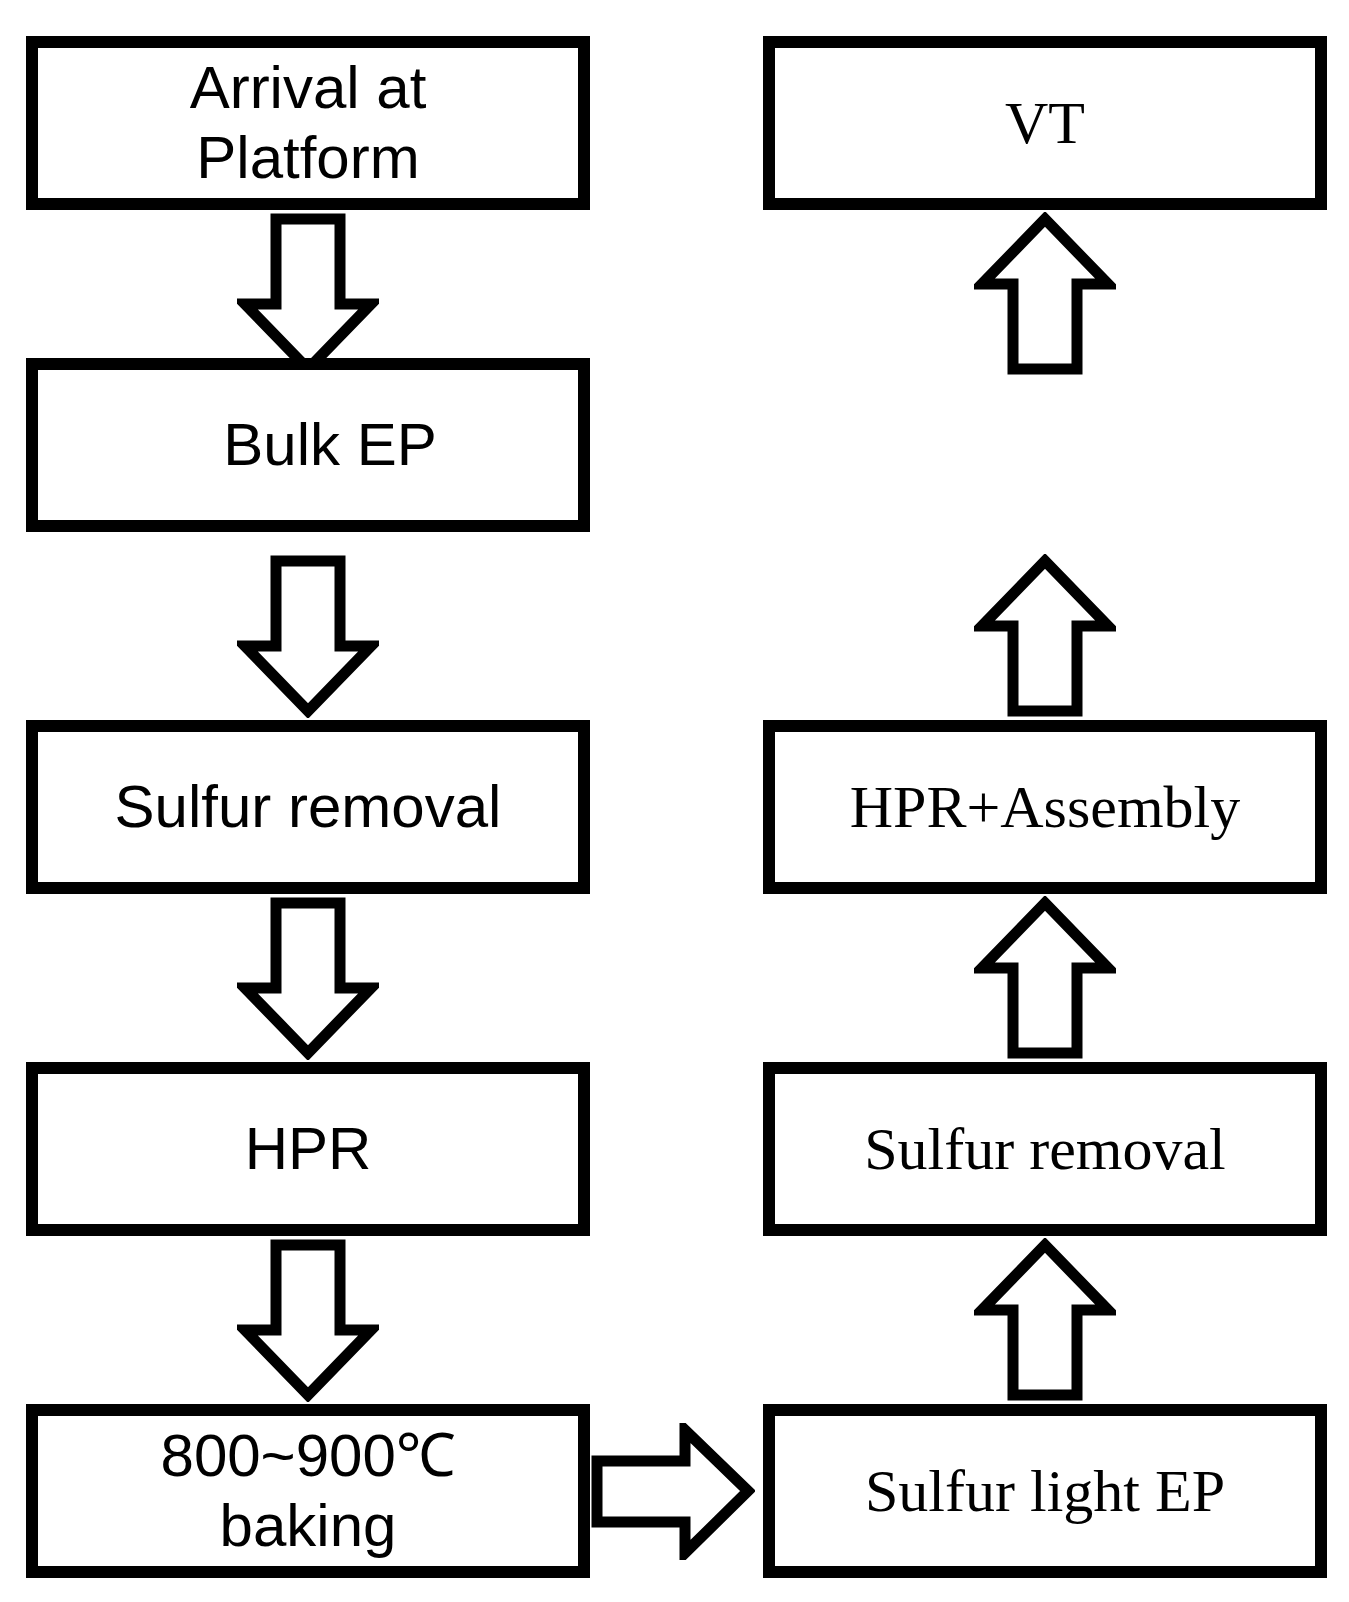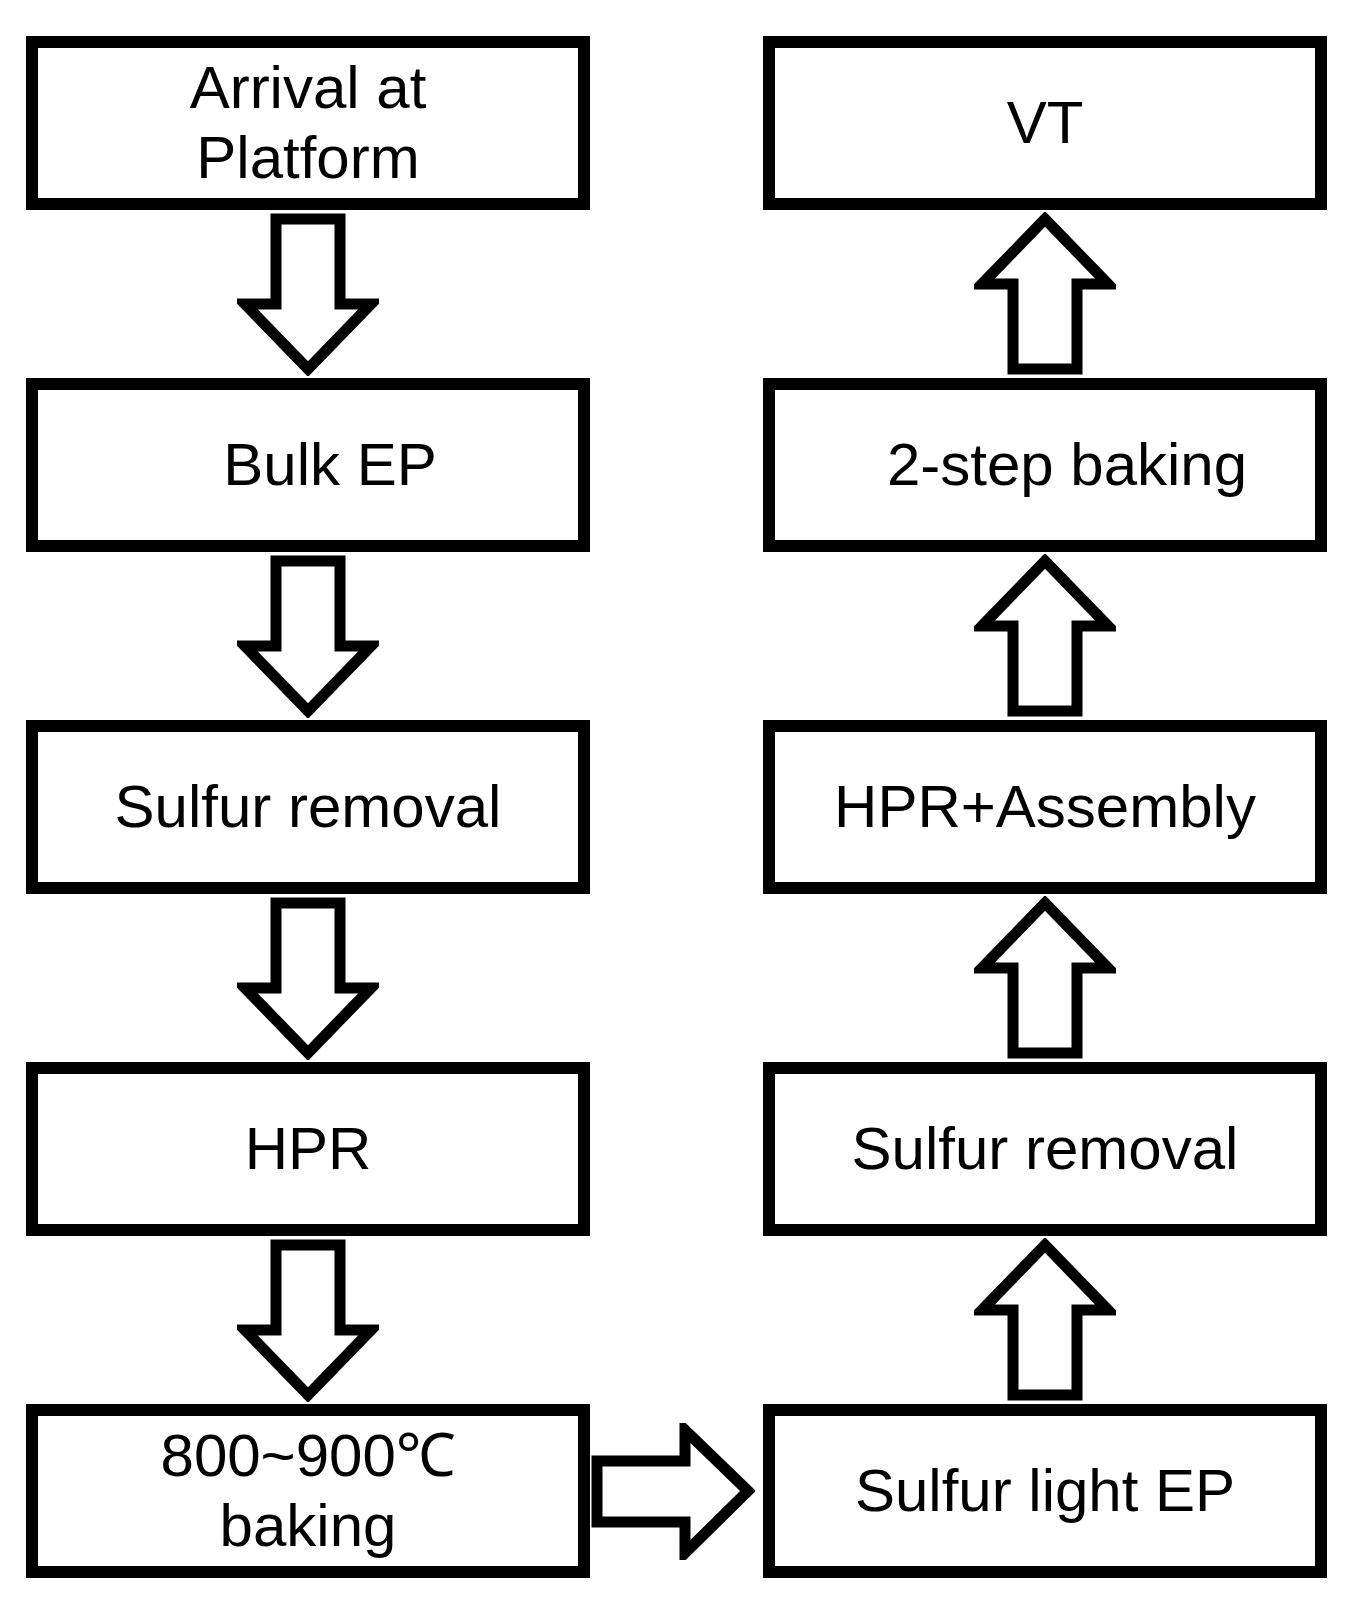--- a/index.html
+++ b/index.html
@@ -27,23 +27,23 @@
   .flow-box .label {
     font-size: 60px;
     line-height: 70px;
     font-weight: 400;
     color: var(--line, #000000);
     text-align: center;
     white-space: pre-line;
   }
 
   .col-left  { left: 26px; }
-  .col-right { left: 763px; }
+  .col-right { left: 763px; font-family: Liberation Serif, serif; }
   .row-1 { top: 24px; }
-  .row-2 { top: 366px; padding-left: 44px; }
+  .row-2 { top: 346px; padding-left: 44px; }
   .row-3 { top: 708px; }
   .row-4 { top: 1050px; }
   .row-5 { top: 1392px; }
 
   .arrow { position: absolute; display: block; }
   .arrow polygon {
     fill: var(--box_fill, #ffffff);
     stroke: var(--line, #000000);
     stroke-width: 11px;
     stroke-miterlimit: 10;
@@ -121,23 +121,20 @@
   </svg>
 
   <div class="flow-box col-right row-3">
     <span class="label">HPR+Assembly</span>
   </div>
 
   <svg class="arrow arrow-v up gap-2" viewBox="-8 -7 142 164">
     <polygon points="31,150 95,150 95,65 126,65 63,0 0,65 31,65"></polygon>
   </svg>
 
-  <div class="flow-box col-right row-2">
-    <span class="label">2-step baking</span>
-  </div>
 
   <svg class="arrow arrow-v up gap-1" viewBox="-8 -7 142 164">
     <polygon points="31,150 95,150 95,65 126,65 63,0 0,65 31,65"></polygon>
   </svg>
 
   <div class="flow-box col-right row-1">
     <span class="label">VT</span>
   </div>
 
 </div>

